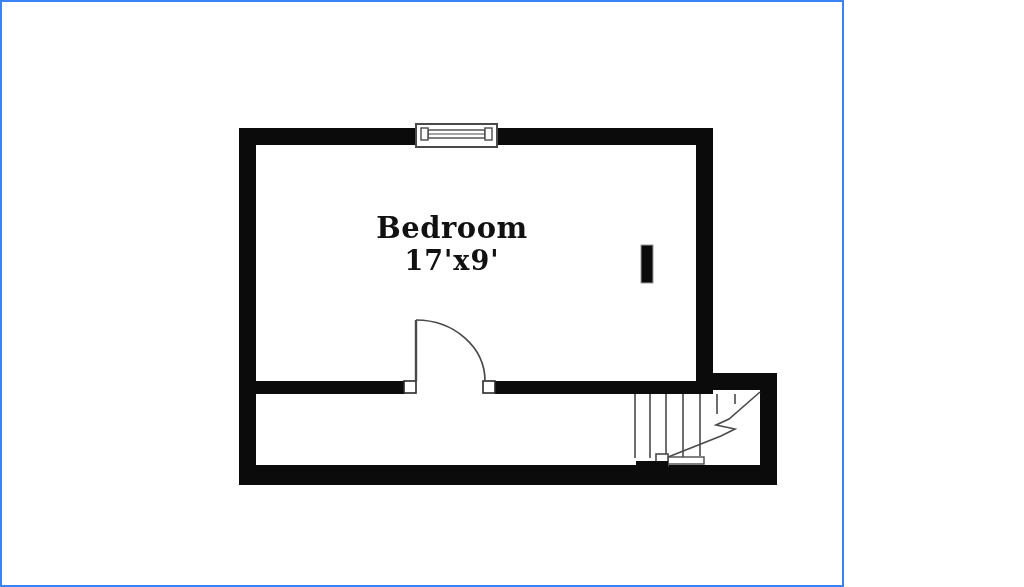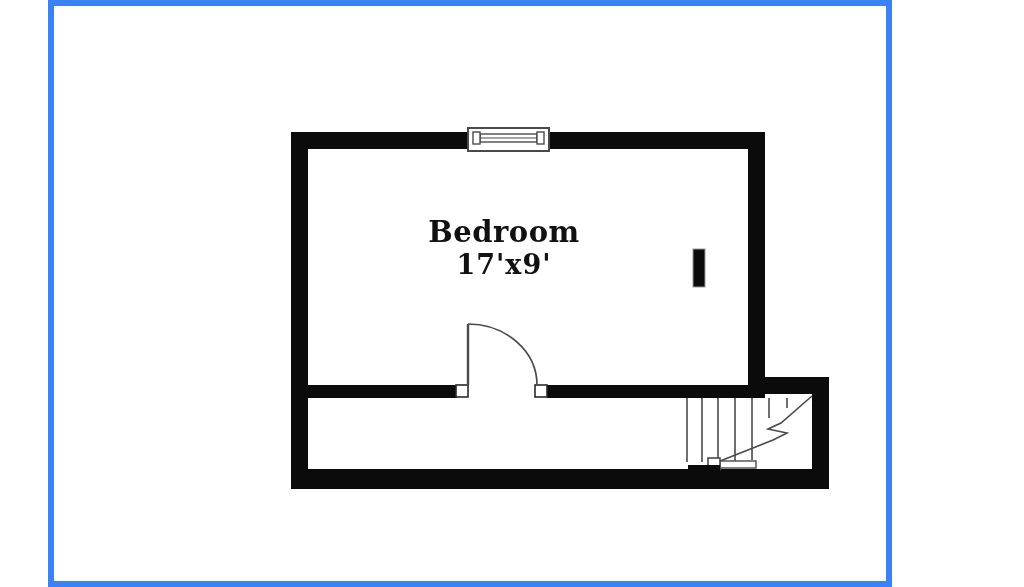--- a/index.html
+++ b/index.html
@@ -6,24 +6,23 @@
     margin: 0;
     padding: 0;
     background: #ffffff;
   }
   .canvas {
     position: relative;
     width: 844px;
     height: 587px;
     background: var(--background, #ffffff);
     box-sizing: border-box;
-    border: 6px solid #3b82f6;
+    border: 2px solid #3b82f6;
     overflow: hidden;
     font-family: "DejaVu Serif", serif;
-    margin-left: 48px;
   }
   svg { display: block; }
 
   .wall          { fill: var(--wall, #0b0b0b); stroke: none; }
   .thin          { stroke: var(--line, #4a4a4a); fill: none; }
   .thin-filled   { stroke: var(--line, #4a4a4a); fill: #ffffff; }
   .jamb          { stroke: #2a2a2a; stroke-width: 1.6; fill: #ffffff; }
   .door-leaf     { stroke: var(--line, #4a4a4a); stroke-width: 2.4; fill: none; }
   .door-arc      { stroke: var(--line, #4a4a4a); stroke-width: 1.7; fill: none; }
   .stair-line    { stroke: var(--line, #4a4a4a); stroke-width: 1.6; fill: none; }

